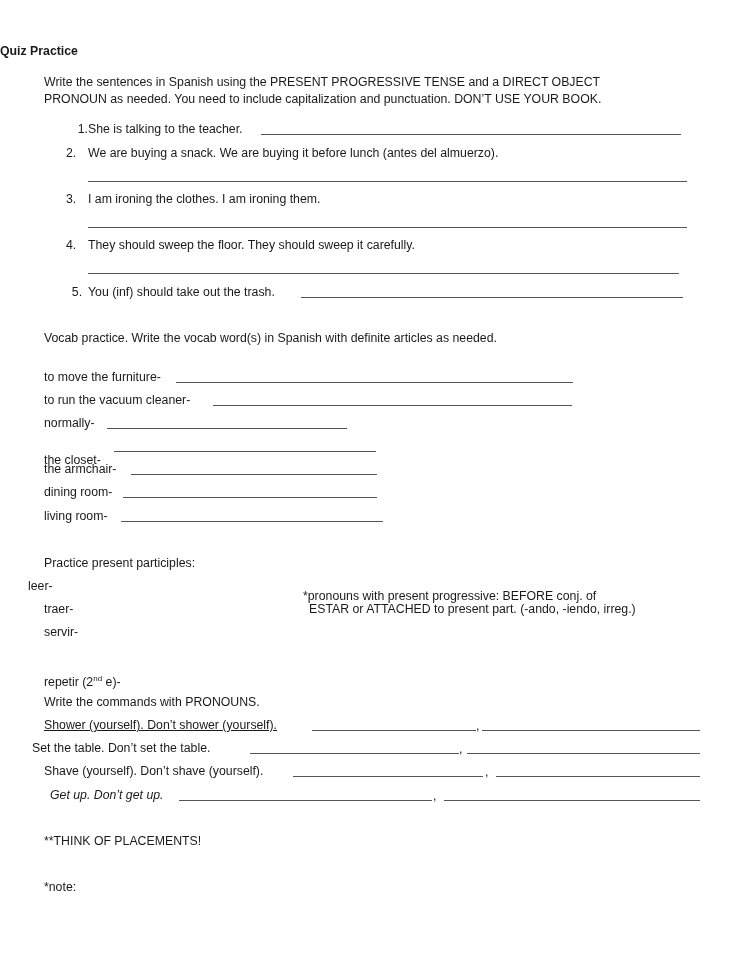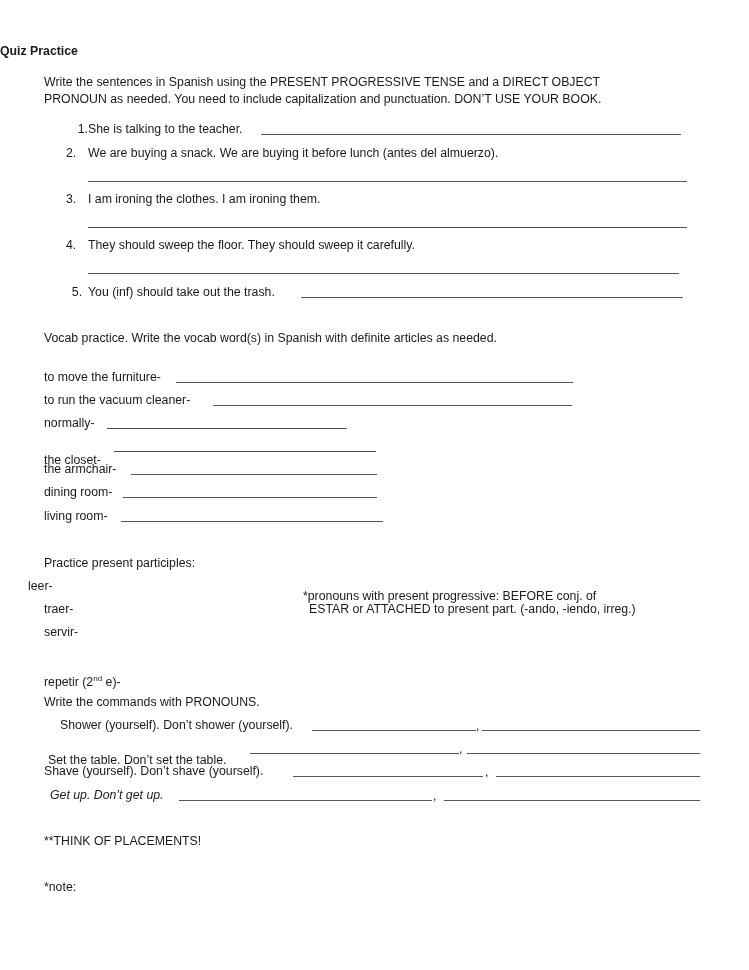--- a/index.html
+++ b/index.html
@@ -83,26 +83,26 @@
     <div class="abs" style="left:44px; top:625px;">servir-</div>
     <div class="abs" style="left:44px; top:636px;margin-top:39px;">
       <span>repetir (2</span><sup>nd</sup><span> e)-</span>
     </div>
   </div>
   <div class="abs" style="left:303px; top:579px;margin-top:10px;">*pronouns with present progressive:  BEFORE conj. of</div>
   <div class="abs" style="left:309px; top:602px;">ESTAR or ATTACHED to present part. (-ando, -iendo, irreg.)</div>
 
   <div class="abs bold" style="left:44px; top:695px;">Write the commands with PRONOUNS.</div>
   <div>
-    <div class="abs" style="left:60px; top:718px;">Shower (yourself).  Don’t shower (yourself).</div>
+    <div class="abs" style="left:44px; top:718px;text-decoration:underline;">Shower (yourself).  Don’t shower (yourself).</div>
     <div class="blank" style="left:312px; width:164px; top:730px;"></div>
     <div class="abs" style="left:476px; top:719px;">,</div>
     <div class="blank" style="left:482px; width:218px; top:730px;"></div>
 
-    <div class="abs" style="left:48px; top:741px;margin-top:12px;">Set the table.  Don’t set the table.</div>
+    <div class="abs" style="left:32px; top:741px;">Set the table.  Don’t set the table.</div>
     <div class="blank" style="left:250px; width:209px; top:753px;"></div>
     <div class="abs" style="left:459px; top:742px;">,</div>
     <div class="blank" style="left:467px; width:233px; top:753px;"></div>
 
     <div class="abs" style="left:44px; top:764px;">Shave (yourself). Don’t shave (yourself).</div>
     <div class="blank" style="left:293px; width:190px; top:776px;"></div>
     <div class="abs" style="left:485px; top:765px;">,</div>
     <div class="blank" style="left:496px; width:204px; top:776px;"></div>
 
     <div class="abs" style="left:50px; top:788px;font-style:italic;">Get up.  Don’t get up.</div>

